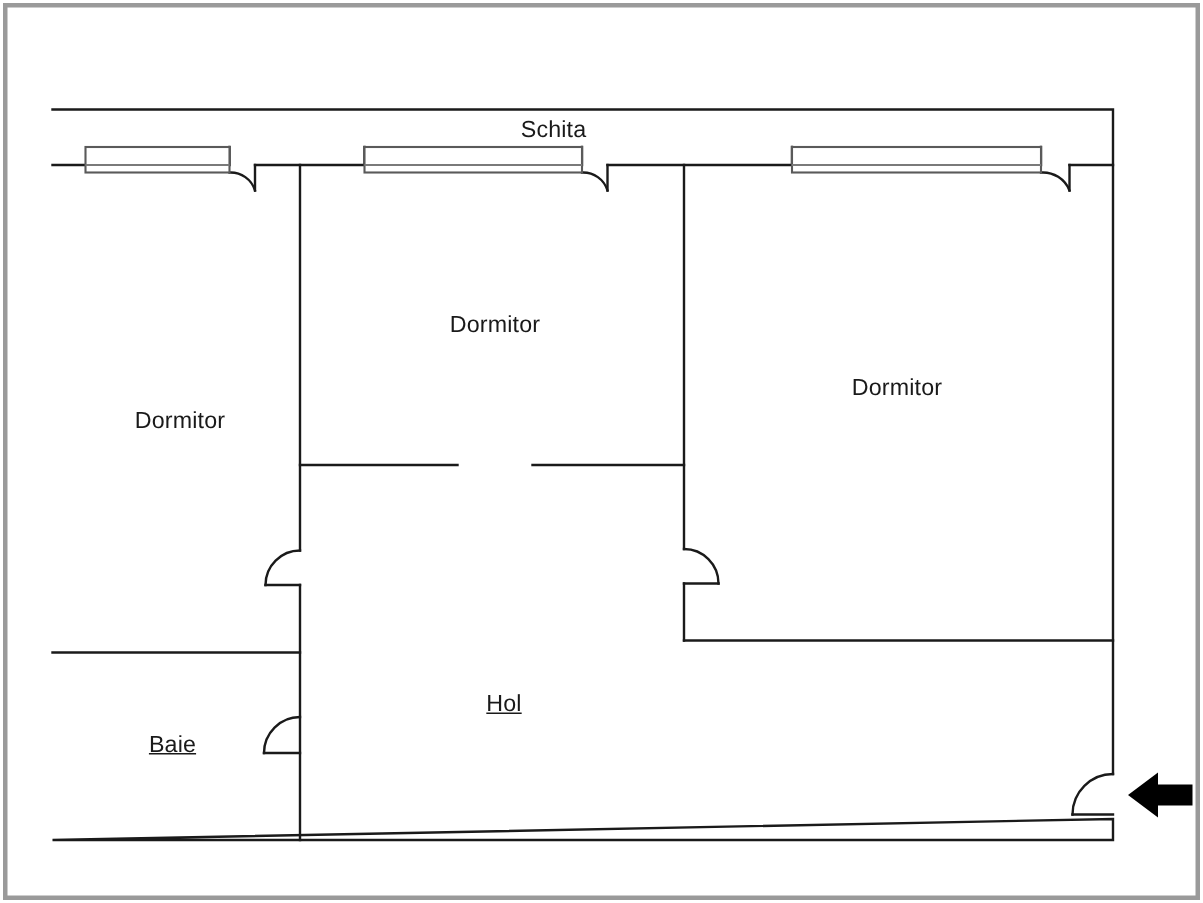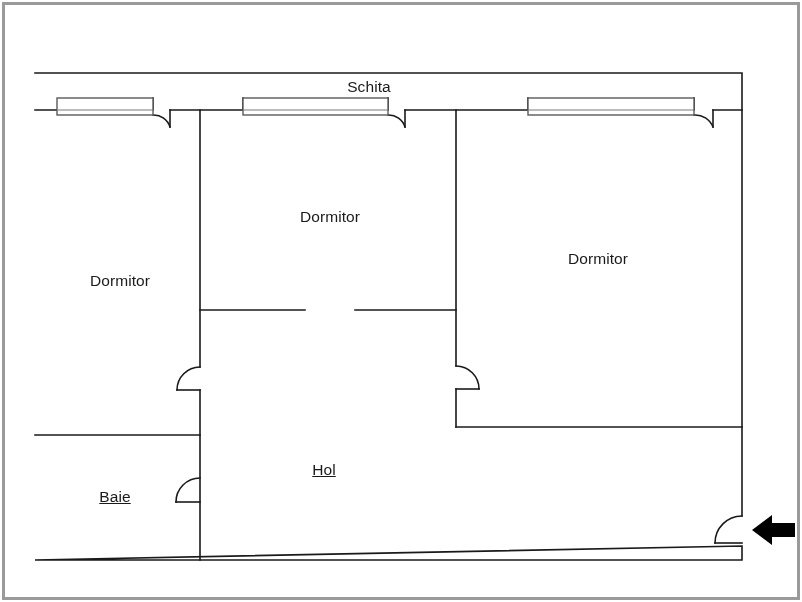--- a/index.html
+++ b/index.html
@@ -124,16 +124,16 @@
     <g>
       <path d="M 752,530 L 772,515 L 772,523 L 795,523 L 795,537 L 772,537 L 772,545 Z" fill="#000000"></path>
     </g>
   </svg>
 
 
   <div class="room-label" style="left:369px; top:87px;">Schita</div>
   <div class="room-label" style="left:120px; top:281px;">Dormitor</div>
   <div class="room-label" style="left:330px; top:217px;">Dormitor</div>
   <div class="room-label" style="left:598px; top:259px;">Dormitor</div>
-  <div class="room-label" style="left:324px; top:470px;text-decoration:underline;">Hol</div>
+  <div class="room-label" style="left:336px; top:470px;text-decoration:underline;">Hol</div>
   <div class="room-label" style="left:115px; top:497px;text-decoration:underline;">Baie</div>
 
 </div>
 
 </body></html>

